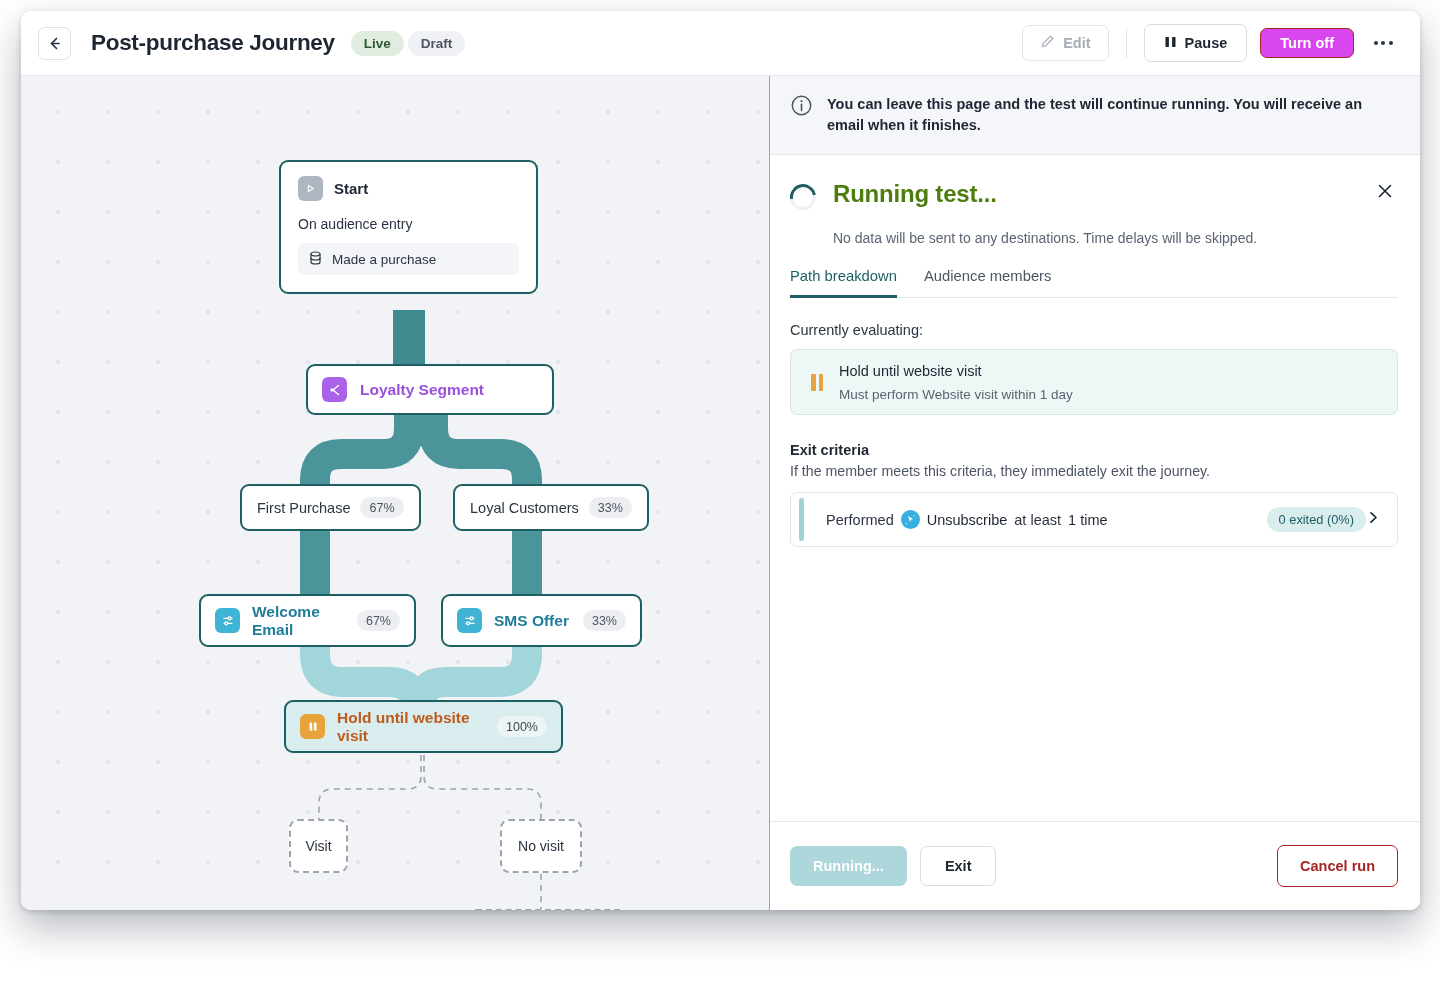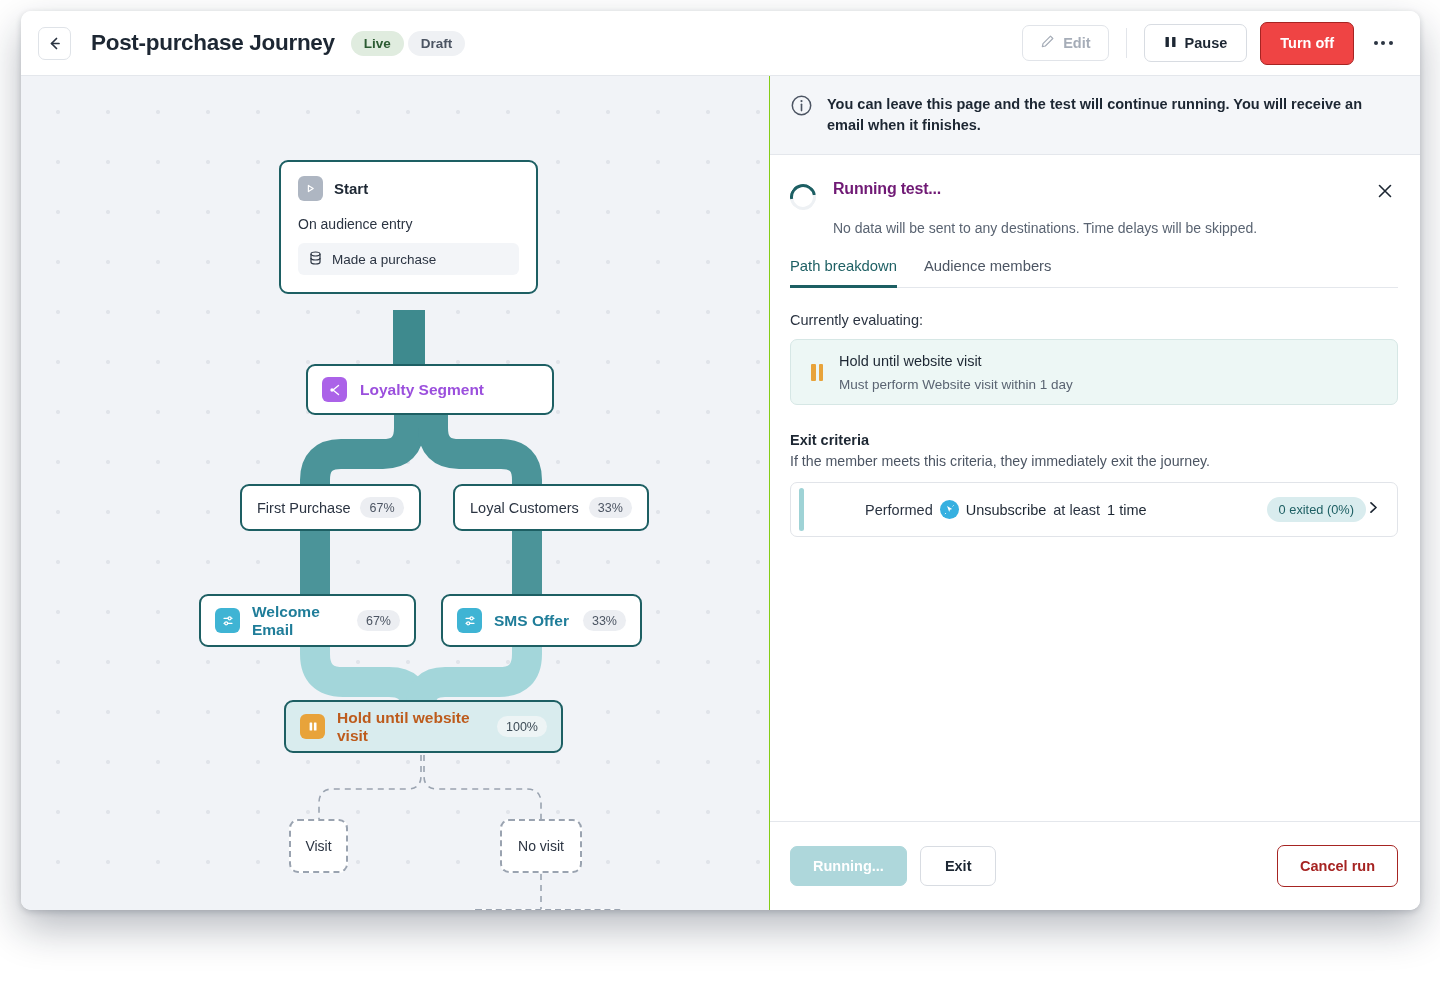--- a/index.html
+++ b/index.html
@@ -63,22 +63,22 @@
   .btn-edit {
     height: 36px; padding: 0 17px;
     border-color: #e1e4e9; color: #a6adb8; cursor: default;
   }
   .tb-divider { width:1px; height:30px; background:#e2e5ea; margin: 0 17px; }
   .btn-pause {
     height: 38px; padding: 0 19px;
     border-color: #d8dce2; color: #1d2733;
   }
   .btn-turnoff {
-    height: 43px; padding: 0 19px; margin-left: 13px;
-    background: #ef4444; color: #fff; border-color: #a62422;
+    height: 30px; padding: 0 19px; margin-left: 13px;
+    background: #d946ef; color: #fff; border-color: #a62422;
   }
   .kebab {
     margin-left: 12px; width: 34px; height: 34px;
     display:flex; align-items:center; justify-content:center;
     gap: 3.5px; cursor: pointer; border-radius: 6px;
   }
   .kebab i { width: 4px; height: 4px; border-radius: 50%; background: #2b3442; display:block; }
 
   
   .app-body { display: flex; height: 834px; }
@@ -189,21 +189,21 @@
 
   .panel-head { position: relative; padding: 25px 22px 0 20px; display: flex; gap: 17px; }
   .spinner {
     width: 26px; height: 26px; margin-top: 4px; flex: none;
     border-radius: 50%;
     border: 3px solid #eef1f4;
     border-top-color: #1d5f63;
     border-left-color: #1d5f63;
     transform: rotate(35deg);
   }
-  .run-title { font-size: 16px; font-weight: 700; color: #701a75; letter-spacing:-0.2px; }
+  .run-title { font-size: 24px; font-weight: 700; color: #4d7c0f; letter-spacing:-0.2px; }
   .run-sub { margin-top: 22px; font-size: 14px; color: #5a6472; }
   .close-x {
     position: absolute; right: 22px; top: 25px;
     width: 26px; height: 26px; cursor: pointer;
     display:flex; align-items:center; justify-content:center;
   }
 
   .tabs { display: flex; gap: 27px; margin: 22px 22px 0 20px; border-bottom: 1px solid #e4e7ec; }
   .tab {
     font-size: 14.8px; color: #4c5563; padding-bottom: 11px;
@@ -226,21 +226,21 @@
   .sec-title { margin-top: 27px; font-size: 14.5px; font-weight: 700; color: #1d2733; }
   .sec-desc { margin-top: 5px; font-size: 14.2px; color: #4c5563; }
 
   .exit-card {
     margin-top: 13px; height: 55px;
     border: 1px solid #e1e4e9; border-radius: 7px;
     display: flex; align-items: center; padding: 0 16px 0 0;
     overflow: hidden; cursor: pointer; background:#fff;
   }
   .exit-bar { width: 5px; height: 43px; background: #9fd3d6; border-radius: 3px; margin: 0 22px 0 8px; flex:none; }
-  .exit-text { font-size: 14.5px; color: #2b3442; display: flex; align-items: center; gap: 7px; margin-left: 39px; }
+  .exit-text { font-size: 14.5px; color: #2b3442; display: flex; align-items: center; gap: 7px; }
   .exit-text b { font-weight: 400; color:#1d2733; }
   .icon-circle {
     width: 19px; height: 19px; border-radius: 50%; background: #36b0e0; flex:none;
     display:flex; align-items:center; justify-content:center;
   }
   .exit-right { margin-left: auto; display:flex; align-items:center; }
   .badge-exited {
     font-size: 12.8px; color: #1d5f63; background: #d9ecee;
     border-radius: 20px; padding: 5px 12px; white-space: nowrap;
   }

